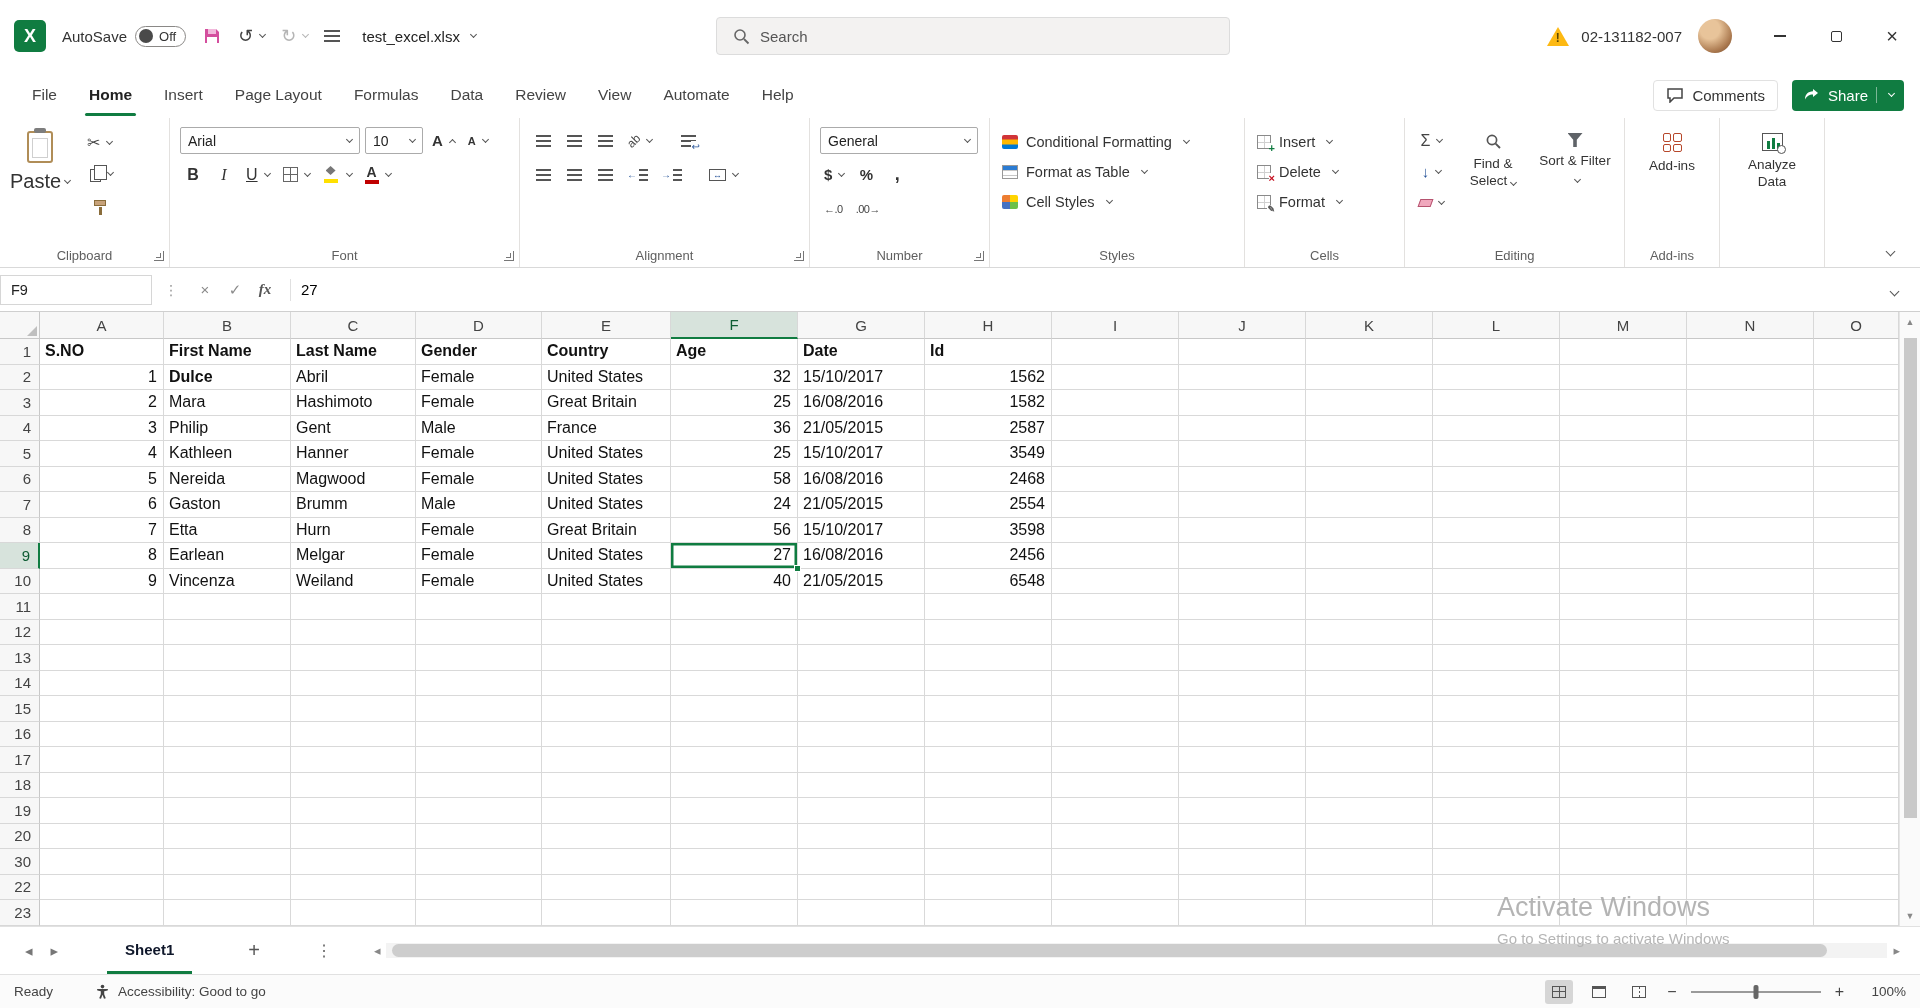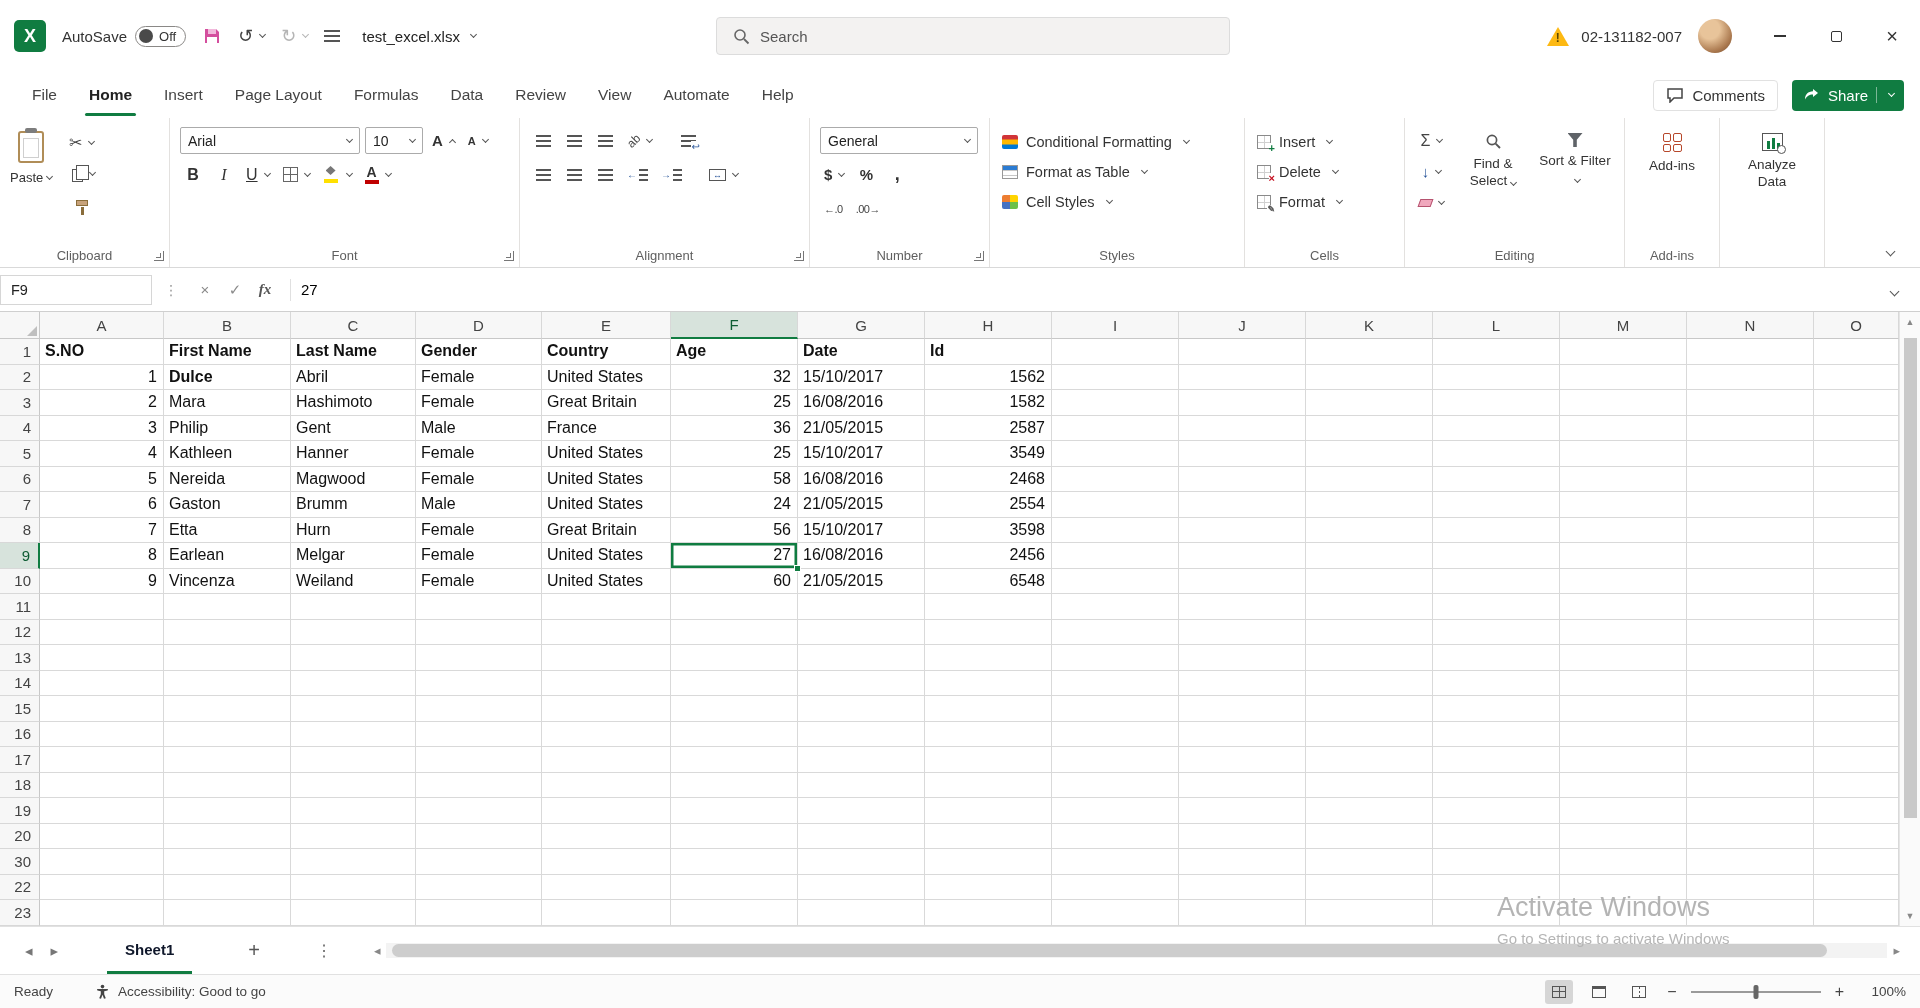--- a/index.html
+++ b/index.html
@@ -59,21 +59,21 @@
   .g-body { flex:1; padding:9px 10px 0; }
   .g-label { position:relative; height:24px; display:flex; align-items:center; justify-content:center; font-size:13px; color:#5f5f5f; }
   .launcher { position:absolute; right:5px; bottom:6px; width:10px; height:10px; border-right:1.5px solid #777; border-bottom:1.5px solid #777; }
   .launcher::before { content:""; position:absolute; right:2px; bottom:2px; width:4px; height:4px; border-right:1.5px solid #777; border-bottom:1.5px solid #777; }
   .frow { display:flex; align-items:center; gap:5px; margin-bottom:7px; }
   .sbtn { display:inline-flex; align-items:center; justify-content:center; min-width:26px; height:27px; padding:0 4px;
           border-radius:3px; gap:3px; color:#333; font-size:15px; }
   .combo { display:flex; align-items:center; justify-content:space-between; border:1px solid #ababab; background:#fff;
            height:27px; padding:0 7px; font-size:14px; color:#222; border-radius:2px; }
   .bigbtn { display:flex; flex-direction:column; align-items:center; justify-content:flex-start; gap:7px; padding-top:4px; }
-  .biglabel { display:flex; align-items:center; font-size:13px; color:#333; }
+  .biglabel { display:flex; align-items:center; font-size:20px; color:#333; }
   .bigbtn2 { display:flex; flex-direction:column; align-items:center; text-align:center; width:74px; padding-top:6px; }
   .big2label { font-size:13.5px; color:#333; line-height:1.25; margin-top:6px; }
 
   .clip-body { display:flex; gap:12px; }
   .clip-small { display:flex; flex-direction:column; gap:4px; padding-top:2px; }
   .paste-icon { width:26px; height:32px; border:2px solid #b08d57; border-radius:3px; background:#fff; position:relative; }
   .paste-icon::before { content:""; position:absolute; top:-5px; left:50%; transform:translateX(-50%); width:12px; height:5px; background:#7d7d7d; border-radius:2px; }
   .paste-icon::after { content:""; position:absolute; inset:5px 3px 3px; background:#fff; border:1px solid #cfcfcf; }
   .glyph { font-size:16px; color:#444; }
   .copy-icon { width:11px; height:13px; border:1.5px solid #555; background:#fff; position:relative; margin:4px 0 0 4px; }
@@ -776,21 +776,21 @@
         <div class="cell" style="width: 127px;"></div>
         <div class="cell" style="width: 85px;"></div>
       </div>
       <div class="grow">
         <div class="rowhead">10</div>
         <div class="cell num" style="width: 124px;">9</div>
         <div class="cell" style="width: 127px;">Vincenza</div>
         <div class="cell" style="width: 125px;">Weiland</div>
         <div class="cell" style="width: 126px;">Female</div>
         <div class="cell" style="width: 129px;">United States</div>
-        <div class="cell num" style="width: 127px;">60</div>
+        <div class="cell num" style="width: 127px;">40</div>
         <div class="cell" style="width: 127px;">21/05/2015</div>
         <div class="cell num" style="width: 127px;">6548</div>
         <div class="cell" style="width: 127px;"></div>
         <div class="cell" style="width: 127px;"></div>
         <div class="cell" style="width: 127px;"></div>
         <div class="cell" style="width: 127px;"></div>
         <div class="cell" style="width: 127px;"></div>
         <div class="cell" style="width: 127px;"></div>
         <div class="cell" style="width: 85px;"></div>
       </div>

